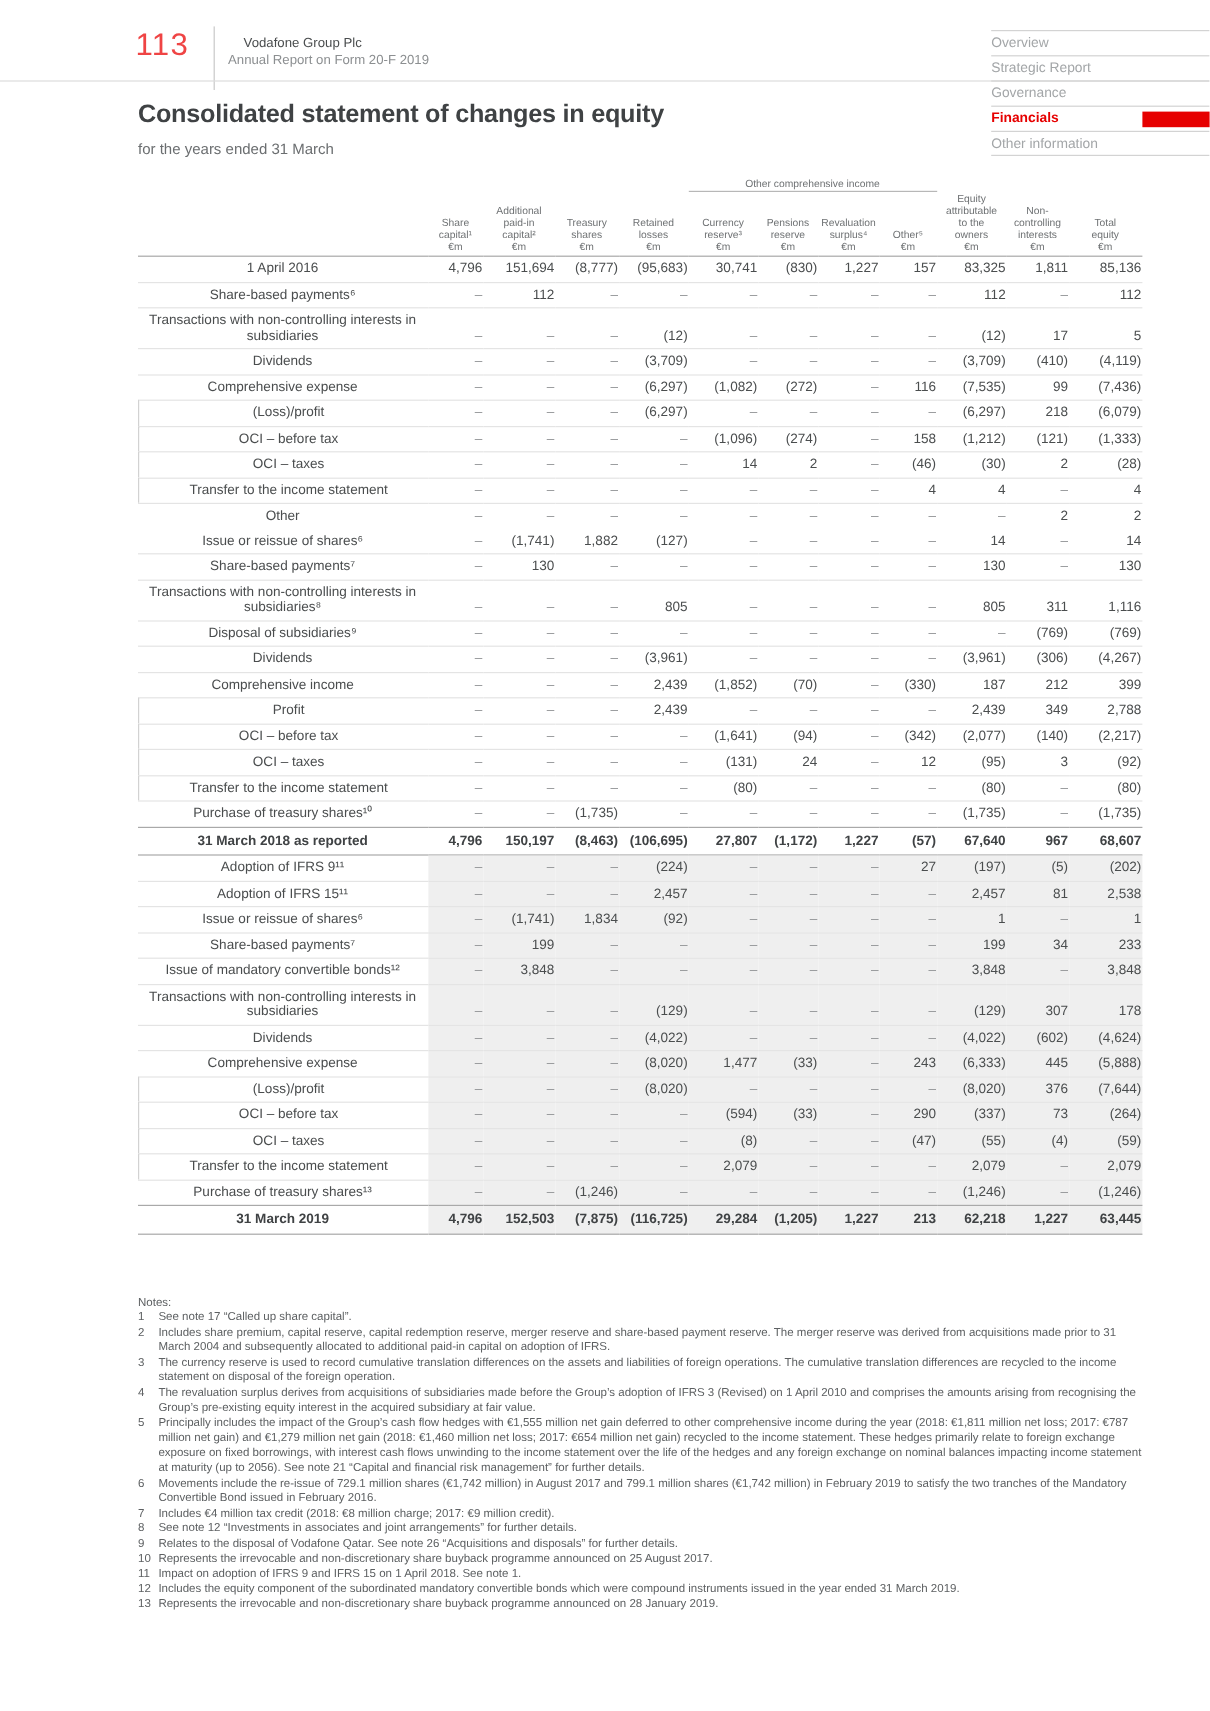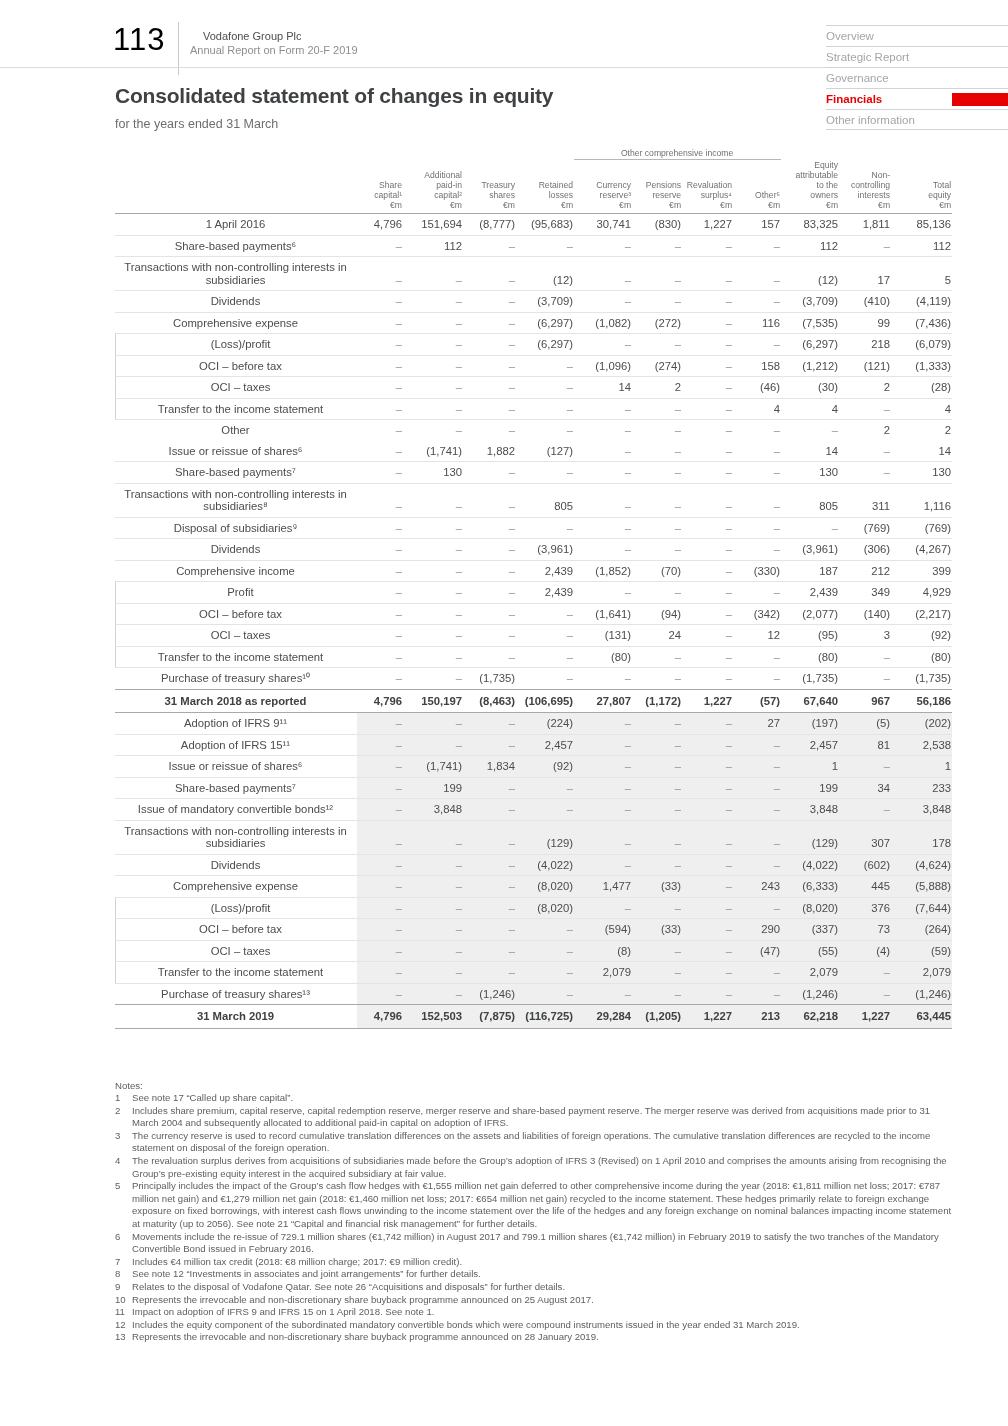--- a/index.html
+++ b/index.html
@@ -12,21 +12,21 @@
   }
   *{margin:0;padding:0;box-sizing:border-box;}
   html,body{background:#fff;}
   body{
     width:1008px;height:1426px;position:relative;overflow:hidden;
     font-family:"Liberation Sans", sans-serif;color:var(--ink);
   }
   
   .top-band{position:absolute;left:0;top:0;width:1008px;height:68px;}
   .top-rule{position:absolute;left:0;top:67px;width:1008px;height:1px;background:#dcdcdc;}
-  .page-num{position:absolute;left:113px;top:22px;font-size:31px;font-weight:400;color:#000000;letter-spacing:1px;}
+  .page-num{position:absolute;left:113px;top:22px;font-size:26px;font-weight:400;color:#ef4444;letter-spacing:1px;}
   .vert-div{position:absolute;left:178px;top:22px;width:1px;height:53px;background:#c9c9c9;}
   .company{position:absolute;left:203px;top:30px;font-size:11px;font-weight:400;color:#4a4d4e;}
   .report{position:absolute;left:190px;top:44px;font-size:11px;color:#8c8f91;text-align:center;}
   
   .nav{position:absolute;left:826px;top:25px;width:182px;}
   .nav-item{position:relative;height:21px;border-top:1px solid #d3d3d3;display:flex;align-items:center;cursor:pointer;}
   .nav-item:last-child{border-bottom:1px solid #d3d3d3;}
   .nav-label{font-size:11.5px;color:#a3a6a8;}
   .nav-item.active .nav-label{color:var(--accent);font-weight:700;}
   .nav-bar{position:absolute;right:-2px;top:4px;width:58px;height:13px;background:var(--accent);}
@@ -34,21 +34,21 @@
   .title{position:absolute;left:115px;top:84px;font-size:21px;font-weight:700;color:#3f4244;letter-spacing:-0.2px;}
   .subtitle{position:absolute;left:115px;top:117px;font-size:12.5px;color:#6b6e70;}
   
   .tbl-wrap{position:absolute;left:115px;top:148px;width:837px;}
   table{width:837px;border-collapse:separate;border-spacing:0;table-layout:fixed;}
   th{font-weight:400;}
   thead th{
     font-size:8.6px;color:#6e7173;text-align:right;vertical-align:bottom;
     padding:0 1px 3px 0;line-height:10px;
   }
-  thead tr.colhead th{border-bottom:1px solid var(--rule-dark);}
+  thead tr.colhead th{border-bottom:1px solid var(--rule-dark);text-align:center;}
   th.group{
     text-align:center;border-bottom:1px solid #b7b7b7;
     padding-bottom:1px;vertical-align:bottom;
   }
   th.lblcol{text-align:left;}
   td{
     font-size:11.3px;color:var(--ink);text-align:right;vertical-align:bottom;
     padding:4px 1px 4px 0;line-height:12.5px;
     border-top:1px solid var(--rule-light);
   }
@@ -365,21 +365,21 @@
           <td><span class="dash">–</span></td>
           <td><span class="dash">–</span></td>
           <td><span class="dash">–</span></td>
           <td>2,439</td>
           <td><span class="dash">–</span></td>
           <td><span class="dash">–</span></td>
           <td><span class="dash">–</span></td>
           <td><span class="dash">–</span></td>
           <td>2,439</td>
           <td>349</td>
-          <td>4,929</td>
+          <td>2,788</td>
         </tr>
         <tr class="">
           <td class="lbl sub">OCI – before tax</td>
           <td><span class="dash">–</span></td>
           <td><span class="dash">–</span></td>
           <td><span class="dash">–</span></td>
           <td><span class="dash">–</span></td>
           <td>(1,641)</td>
           <td>(94)</td>
           <td><span class="dash">–</span></td>
@@ -435,21 +435,21 @@
           <td>4,796</td>
           <td>150,197</td>
           <td>(8,463)</td>
           <td>(106,695)</td>
           <td>27,807</td>
           <td>(1,172)</td>
           <td>1,227</td>
           <td>(57)</td>
           <td>67,640</td>
           <td>967</td>
-          <td>56,186</td>
+          <td>68,607</td>
         </tr>
         <tr class="no-top">
           <td class="lbl">Adoption of IFRS 9¹¹</td>
           <td class="shaded"><span class="dash">–</span></td>
           <td class="shaded"><span class="dash">–</span></td>
           <td class="shaded"><span class="dash">–</span></td>
           <td class="shaded">(224)</td>
           <td class="shaded"><span class="dash">–</span></td>
           <td class="shaded"><span class="dash">–</span></td>
           <td class="shaded"><span class="dash">–</span></td>

